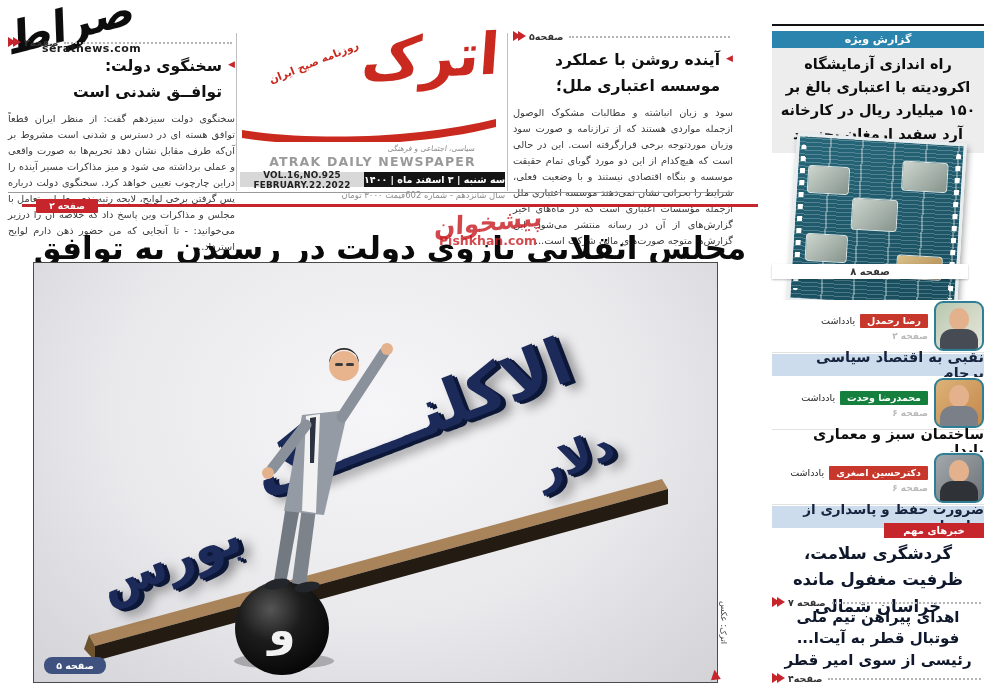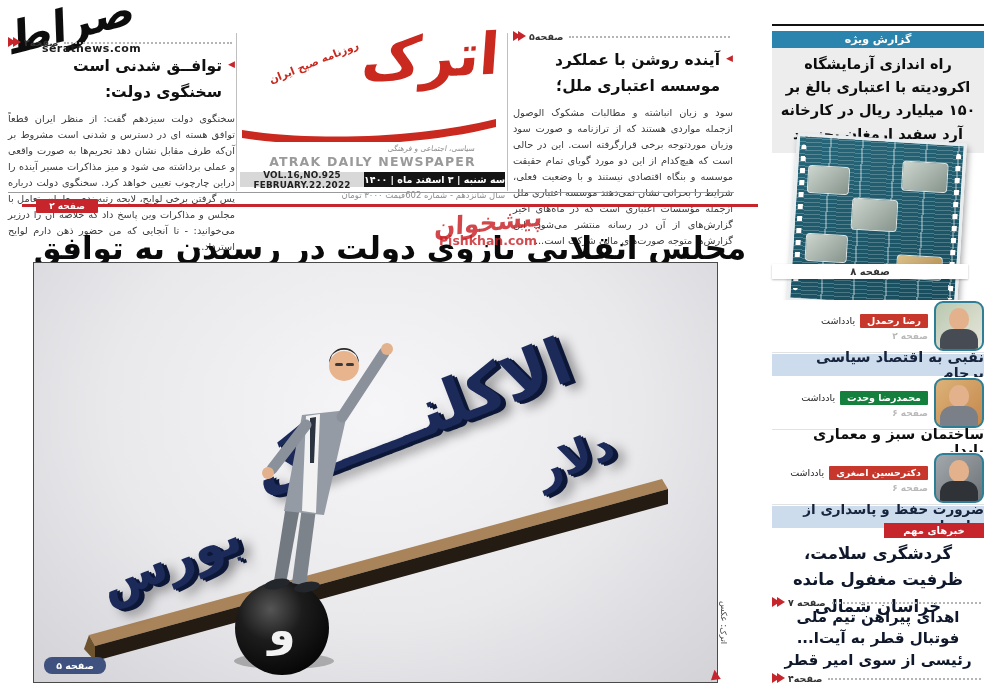--- a/index.html
+++ b/index.html
@@ -125,22 +125,22 @@
   <div class="mark-row">
     <span class="tri">
         <i></i>
         <i></i>
       </span>
     <span class="mark-label">صفحه۲</span>
     <span class="dots"></span>
   </div>
   <div class="art-head">
     <span class="back">◀</span>
+    <div class="t">سخنگوی دولت:</div>
     <div class="t">توافــق شدنی است</div>
-    <div class="t">سخنگوی دولت:</div>
   </div>
   <div class="art-body">سخنگوی دولت سیزدهم گفت: از منظر ایران قطعاً توافق هسته ای در دسترس و شدنی است مشروط بر آن‌که طرف مقابل نشان دهد تحریم‌ها به صورت واقعی و عملی برداشته می شود و میز مذاکرات مسیر آینده را دراین چارچوب تعیین خواهد کرد. سخنگوی دولت درباره پس گرفتن برخی لوایح، لایحه رتبه‌بندی معلمان، تعامل با مجلس و مذاکرات وین پاسخ داد که خلاصه آن را درزیر می‌خوانید: - تا آنجایی که من حضور ذهن دارم لوایح استرداد...</div>
 </div>
 
 <div class="abs vline" style="left:236px"></div>
 <div class="abs vline" style="left:507px"></div>
 
 <div class="abs masthead">
   <div class="logo-wrap">
     <span class="logo-sub">روزنامه صبح ایران</span>

